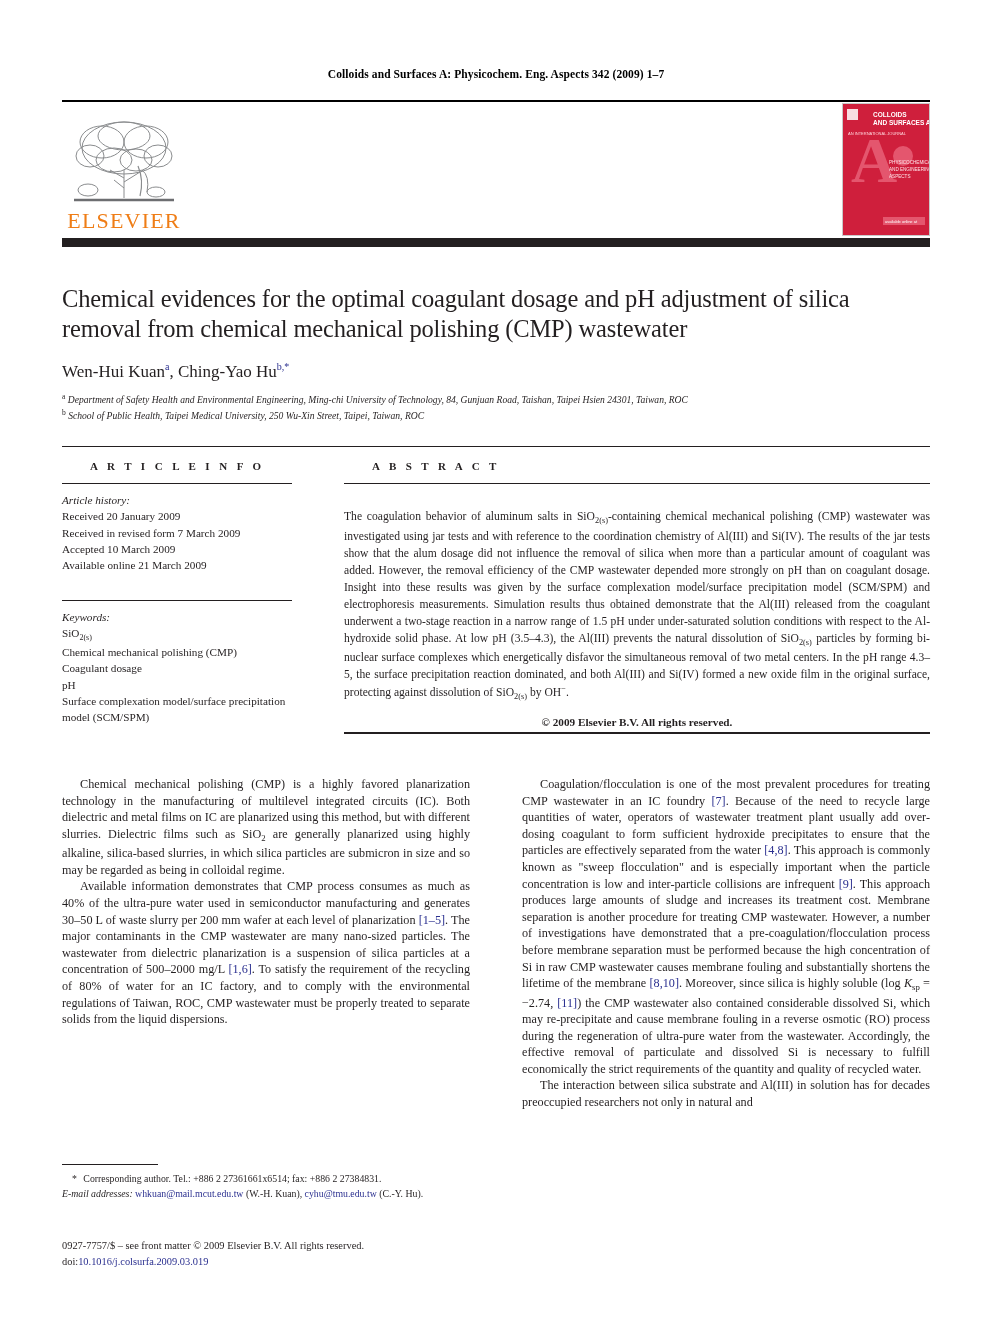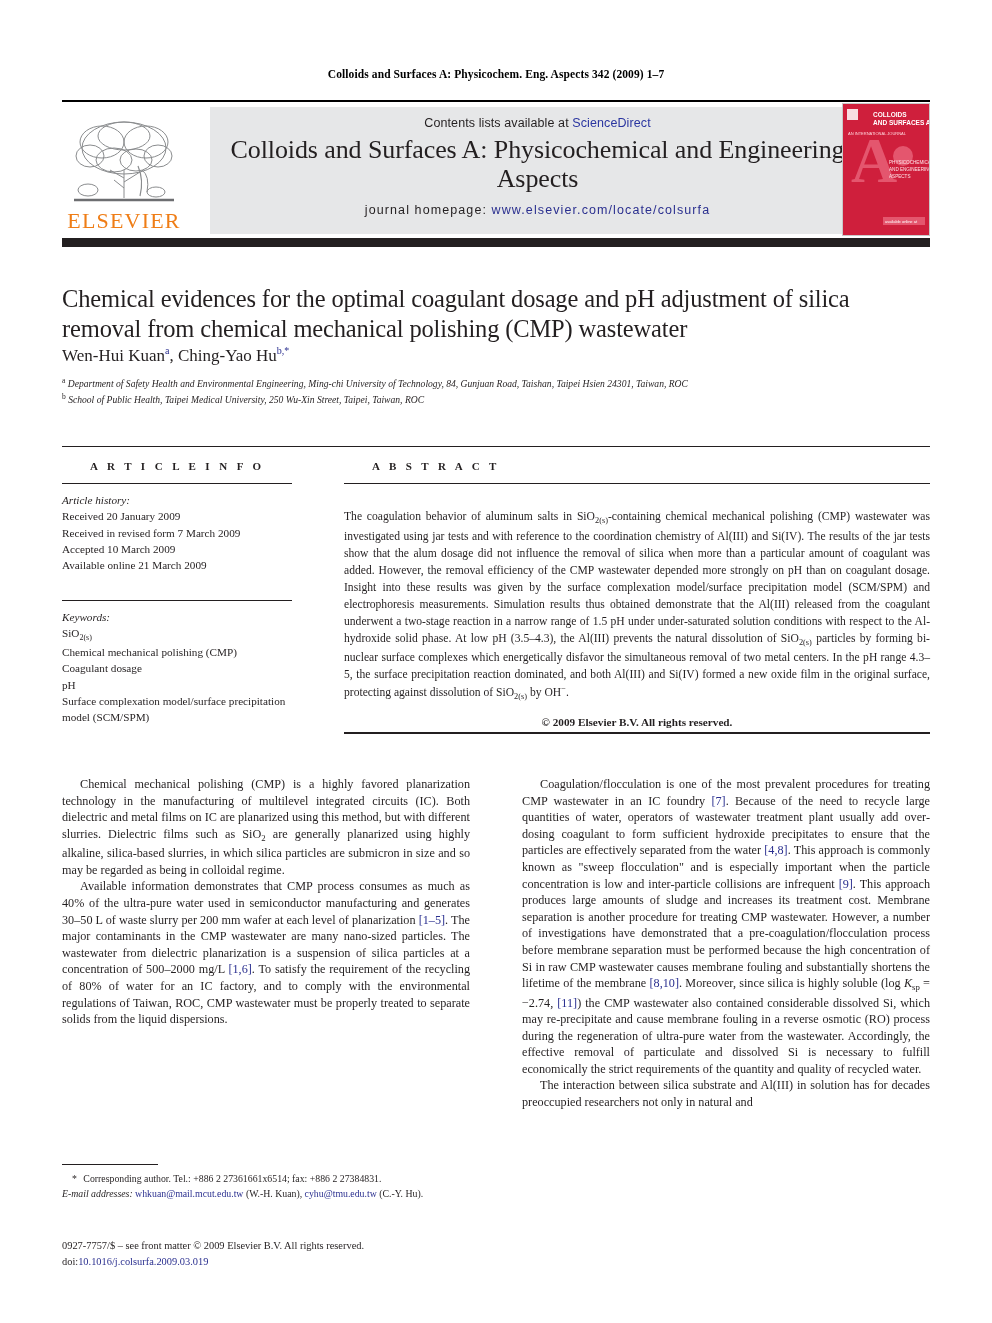--- a/index.html
+++ b/index.html
@@ -112,20 +112,21 @@
   .art-title {
     font-family: "Liberation Serif", serif;
     font-size: 24.5px;
     line-height: 1.24;
     color: #231f20;
     letter-spacing: -.15px;
   }
   .authors {
     font-family: "Liberation Serif", serif;
     font-size: 17px;
+    margin-top: 16px;
     color: #231f20;
   }
   .authors sup { font-size: 10px; color:#2a2f8f; }
   .affil {
     font-family: "Liberation Serif", serif;
     font-style: italic;
     font-size: 9.6px;
     line-height: 1.45;
     margin-top: 11px;
     color: #231f20;
@@ -259,29 +260,20 @@
             <path d="M72 54 q8 6 5 22"></path>
             <ellipse cx="18" cy="74" rx="10" ry="6"></ellipse>
             <ellipse cx="86" cy="76" rx="9" ry="5"></ellipse>
           </g>
           <line x1="4" y1="84" x2="104" y2="84" stroke="#6d6e71" stroke-width="2.5"></line>
         </svg>
       </span>
       <div class="elsevier-word">ELSEVIER</div>
     </div>
 
-    <div class="grey-panel">
-      <div class="contents-line">
-        <span>Contents lists available at </span><span class="sd-link">ScienceDirect</span>
-      </div>
-      <div class="journal-title">Colloids and Surfaces A: Physicochemical and Engineering Aspects</div>
-      <div class="homepage-line">
-        <span>journal homepage: </span><span class="homepage-url">www.elsevier.com/locate/colsurfa</span>
-      </div>
-    </div>
 
     <div class="cover-thumb">
       <svg width="86" height="131" viewBox="0 0 86 131" aria-hidden="true">
         <rect x="0" y="0" width="86" height="131" fill="#cf1f3c"></rect>
         <rect x="4" y="5" width="11" height="11" fill="#ffffff" opacity=".85"></rect>
         <text x="30" y="13" font-family="Liberation Sans, sans-serif" font-size="6.5" fill="#ffffff" font-weight="bold">COLLOIDS</text>
         <text x="30" y="21" font-family="Liberation Sans, sans-serif" font-size="6.5" fill="#ffffff" font-weight="bold">AND SURFACES A</text>
         <text x="5" y="31" font-family="Liberation Sans, sans-serif" font-size="4" fill="#ffd3da">AN INTERNATIONAL JOURNAL</text>
         <text x="8" y="78" font-family="Liberation Serif, serif" font-size="64" fill="#e4566e" font-weight="bold">A</text>
         <circle cx="60" cy="52" r="10" fill="#e4566e"></circle>

